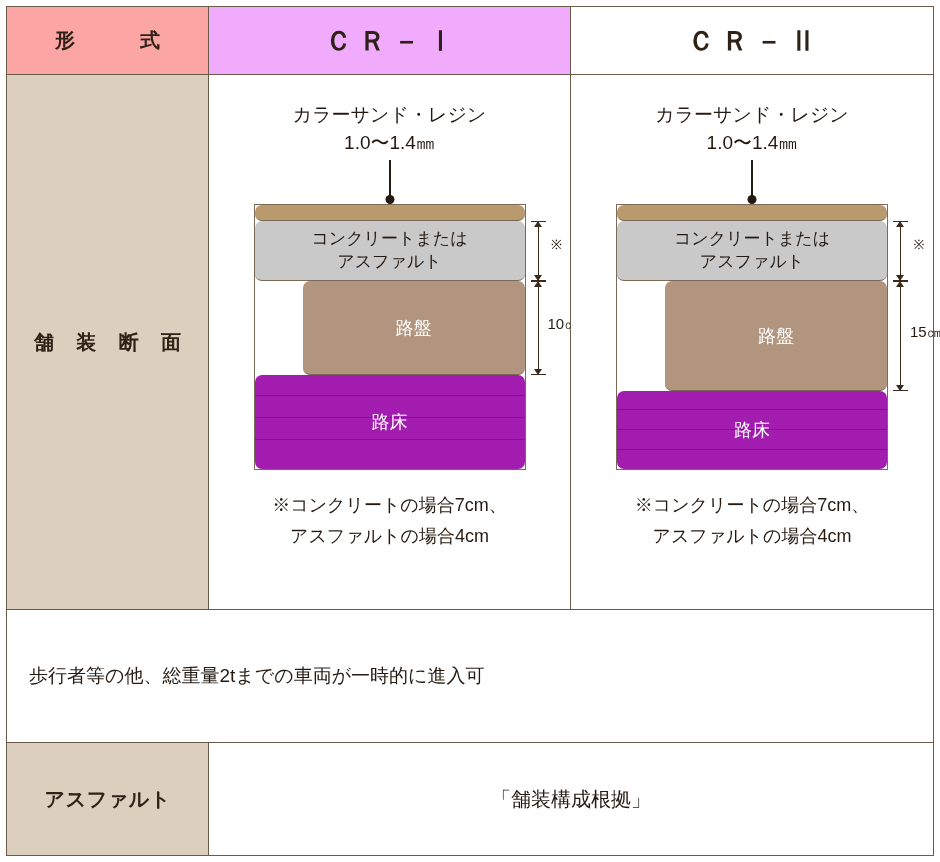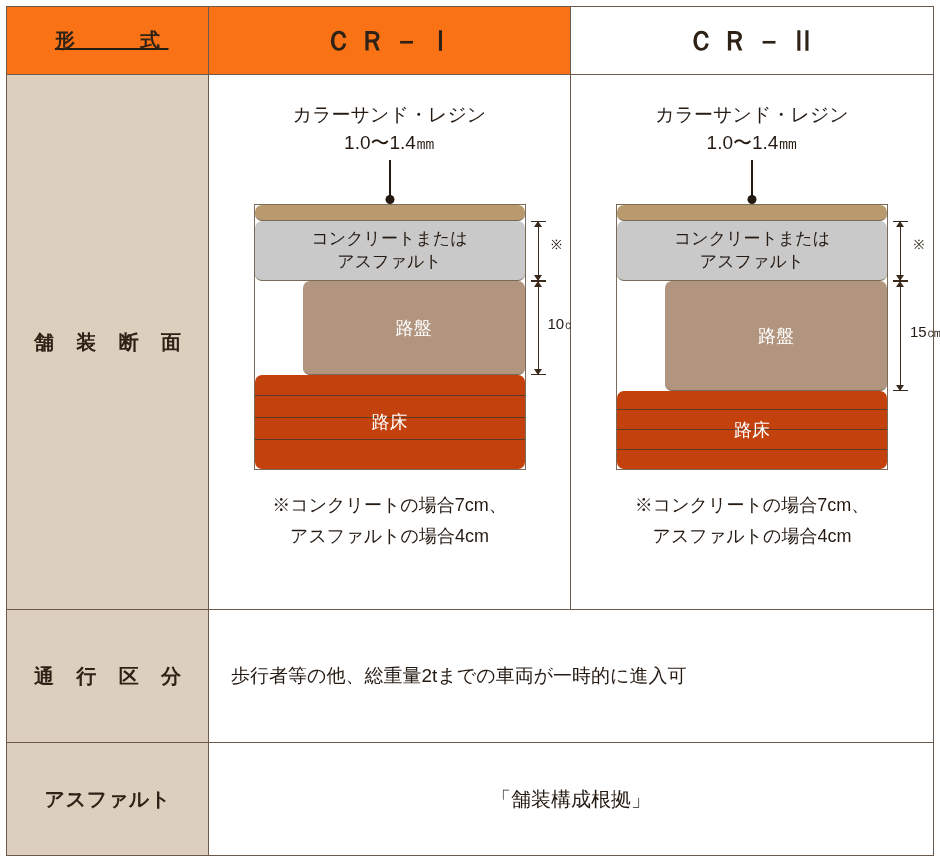--- a/index.html
+++ b/index.html
@@ -57,23 +57,23 @@
     min-width: 362px;
     background: #ffffff;
   }
   .col-wide {
     flex: 1;
     background: #ffffff;
   }
 
   .row-head .col-label,
   .row-head .col-data {
-    background: #f97316;
-  }
-  .row-head .col-label { background: #f97316; text-decoration: underline; }
+    background: #f0abfc;
+  }
+  .row-head .col-label { background: #fca5a5; }
 
   .label-text {
     font-size: 20px;
     letter-spacing: 0.42em;
     text-indent: 0.42em;
     font-weight: 700;
     color: #2e2217;
   }
   .label-text.tight {
     letter-spacing: 0.03em;
@@ -153,21 +153,21 @@
     font-size: 17px;
   }
   .layer-roban {
     background: #b1957f;
     color: #ffffff;
     border-bottom: 1px solid #7a6a57;
     font-size: 18px;
     margin-left: 48px;
   }
   .layer-rosho {
-    background: #c2410c;
+    background: #a21caf;
     color: #ffffff;
     position: relative;
     font-size: 18px;
     overflow: hidden;
   }
   .layer-rosho .hatch {
     position: absolute;
     left: 0; right: 0;
     height: 1px;
     background: #5b3a26;
@@ -366,23 +366,20 @@
 
         <div class="note">
           <div>※コンクリートの場合7cm、</div>
           <div>アスファルトの場合4cm</div>
         </div>
       </div>
     </div>
   </div>
 
   <div class="row row-traffic">
-    <div class="cell col-label">
-      <span class="label-text">通 行 区 分</span>
-    </div>
     <div class="cell col-wide">
       <div class="traffic-text">歩行者等の他、総重量2tまでの車両が一時的に進入可</div>
     </div>
   </div>
 
   <div class="row row-basis">
     <div class="cell col-label">
       <span class="label-text tight">アスファルト</span>
     </div>
     <div class="cell col-wide">

